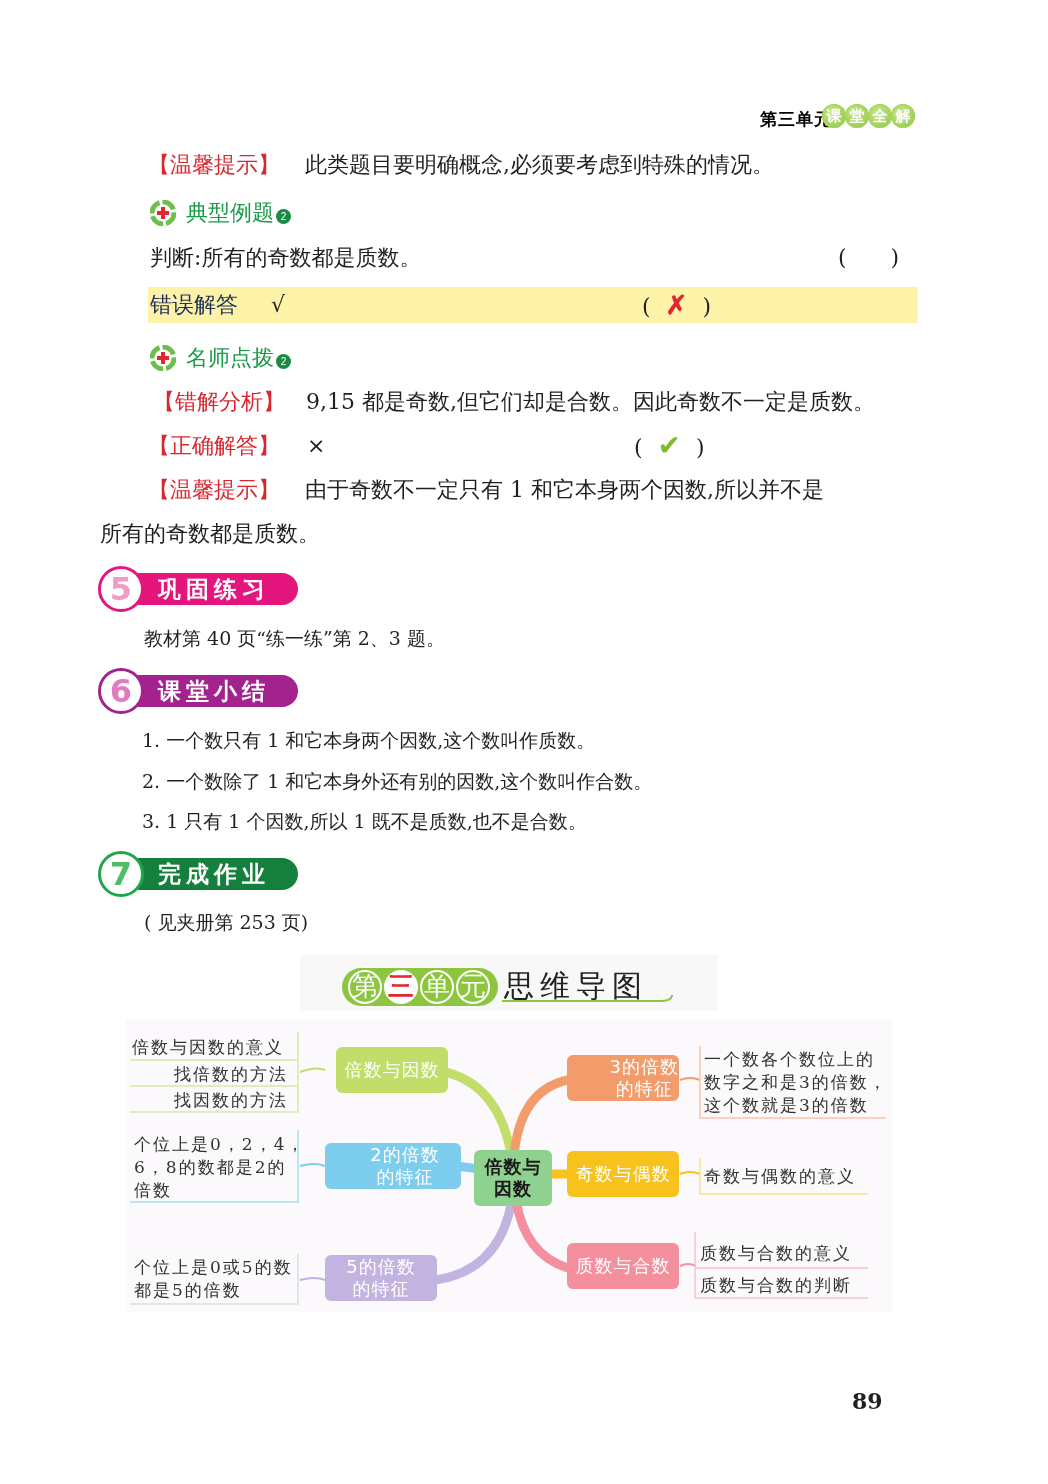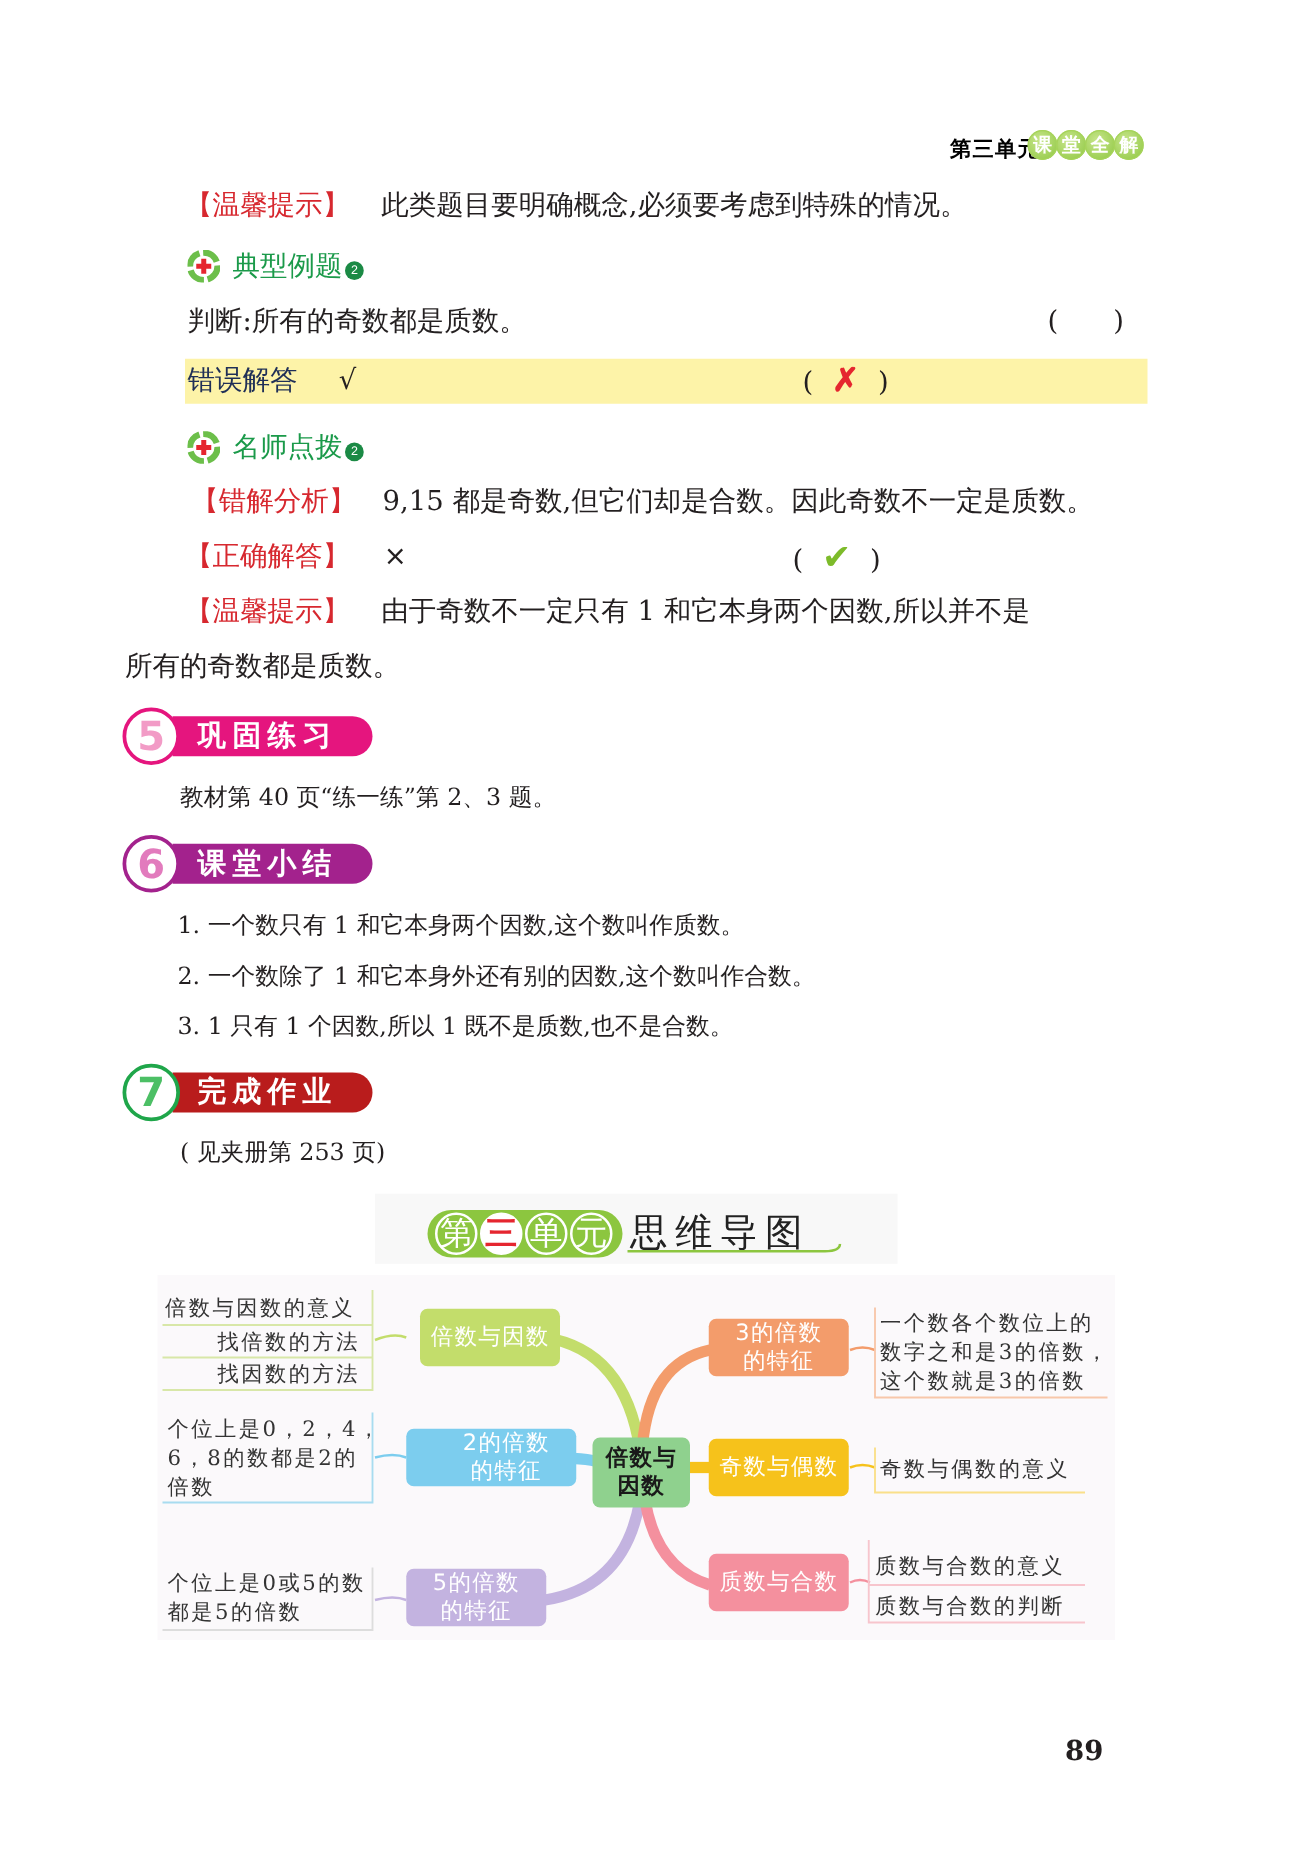--- a/index.html
+++ b/index.html
@@ -115,21 +115,21 @@
 <div class="abs sec-head" style="left:98px;top:668px;">
   <div class="sec-circle" style="border:3px solid #a3228d;color:#e27bbd;">6</div>
   <div class="sec-bar" style="background:#a3228d;">课堂小结</div>
 </div>
 <div class="abs body-text" style="left:142px;top:727px;">1. 一个数只有 1 和它本身两个因数,这个数叫作质数。</div>
 <div class="abs body-text" style="left:142px;top:768px;">2. 一个数除了 1 和它本身外还有别的因数,这个数叫作合数。</div>
 <div class="abs body-text" style="left:142px;top:808px;">3. 1 只有 1 个因数,所以 1 既不是质数,也不是合数。</div>
 
 <div class="abs sec-head" style="left:98px;top:851px;">
   <div class="sec-circle" style="border:3px solid #1fa64a;color:#4cbf65;">7</div>
-  <div class="sec-bar" style="background:#b91c1c;">完成作业</div>
+  <div class="sec-bar" style="background:#15803d;">完成作业</div>
 </div>
 <div class="abs body-text" style="left:144px;top:909px;">( 见夹册第 253 页)</div>
 
 <div class="abs mm-title-wrap"></div>
 <div class="abs mm-title">
   <div class="mm-pill">
     <span class="mm-pc" style="background:#8cc63f;">第</span>
     <span class="mm-pc" style="background:#fff;color:#e5262f;font-weight:bold;border-color:#fff;">三</span>
     <span class="mm-pc" style="background:#8cc63f;">单</span>
     <span class="mm-pc" style="background:#8cc63f;">元</span>
@@ -181,21 +181,21 @@
       <div>的特征</div>
     </div>
 </div>
 <div class="node" style="left:325px;top:1255px;width:112px;height:46px;background:#c3b3e0;">
   <div>
       <div>5的倍数</div>
       <div>的特征</div>
     </div>
 </div>
 
-<div class="node" style="left:567px;top:1055px;width:112px;height:46px;background:#f39c6b;">
+<div class="node" style="left:567px;top:1055px;width:112px;height:46px;background:#f39c6b;justify-content:flex-end;">
   <div>
       <div>3的倍数</div>
       <div>的特征</div>
     </div>
 </div>
 <div class="node" style="left:567px;top:1151px;width:112px;height:46px;background:#f6c21b;">
   <span>奇数与偶数</span>
 </div>
 <div class="node" style="left:567px;top:1243px;width:112px;height:46px;background:#f4909e;">
   <span>质数与合数</span>

